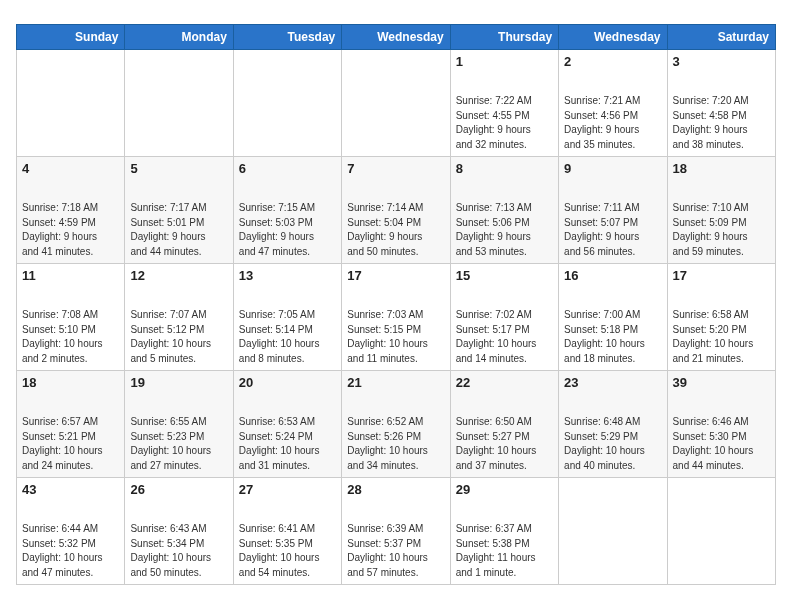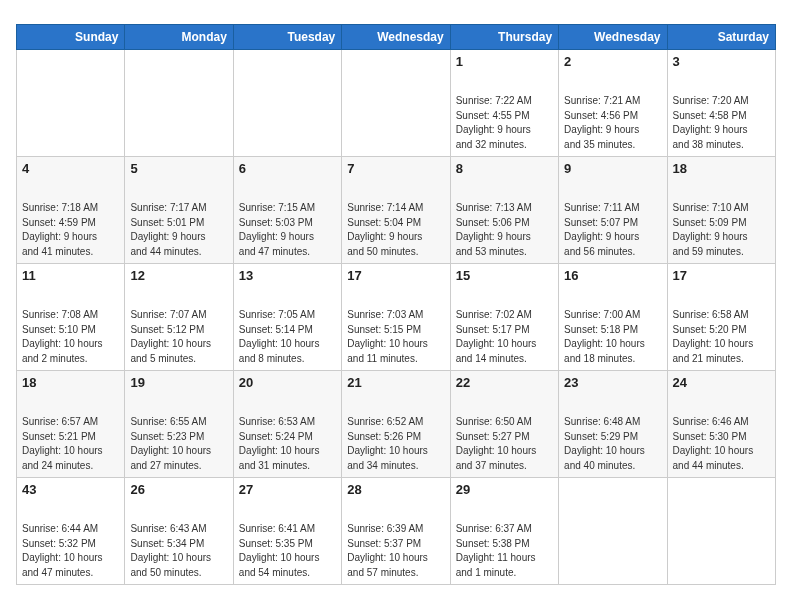--- a/index.html
+++ b/index.html
@@ -204,21 +204,21 @@
         </td>
         <td>
           <span class="day-number">22</span>
           <div class="day-info">Sunrise: 6:50 AM<br>Sunset: 5:27 PM<br>Daylight: 10 hours<br>and 37 minutes.</div>
         </td>
         <td>
           <span class="day-number">23</span>
           <div class="day-info">Sunrise: 6:48 AM<br>Sunset: 5:29 PM<br>Daylight: 10 hours<br>and 40 minutes.</div>
         </td>
         <td>
-          <span class="day-number">24</span>
+          <span class="day-number">39</span>
           <div class="day-info">Sunrise: 6:46 AM<br>Sunset: 5:30 PM<br>Daylight: 10 hours<br>and 44 minutes.</div>
         </td>
       </tr>
       <tr>
         <td>
           <span class="day-number">43</span>
           <div class="day-info">Sunrise: 6:44 AM<br>Sunset: 5:32 PM<br>Daylight: 10 hours<br>and 47 minutes.</div>
         </td>
         <td>
           <span class="day-number">26</span>

